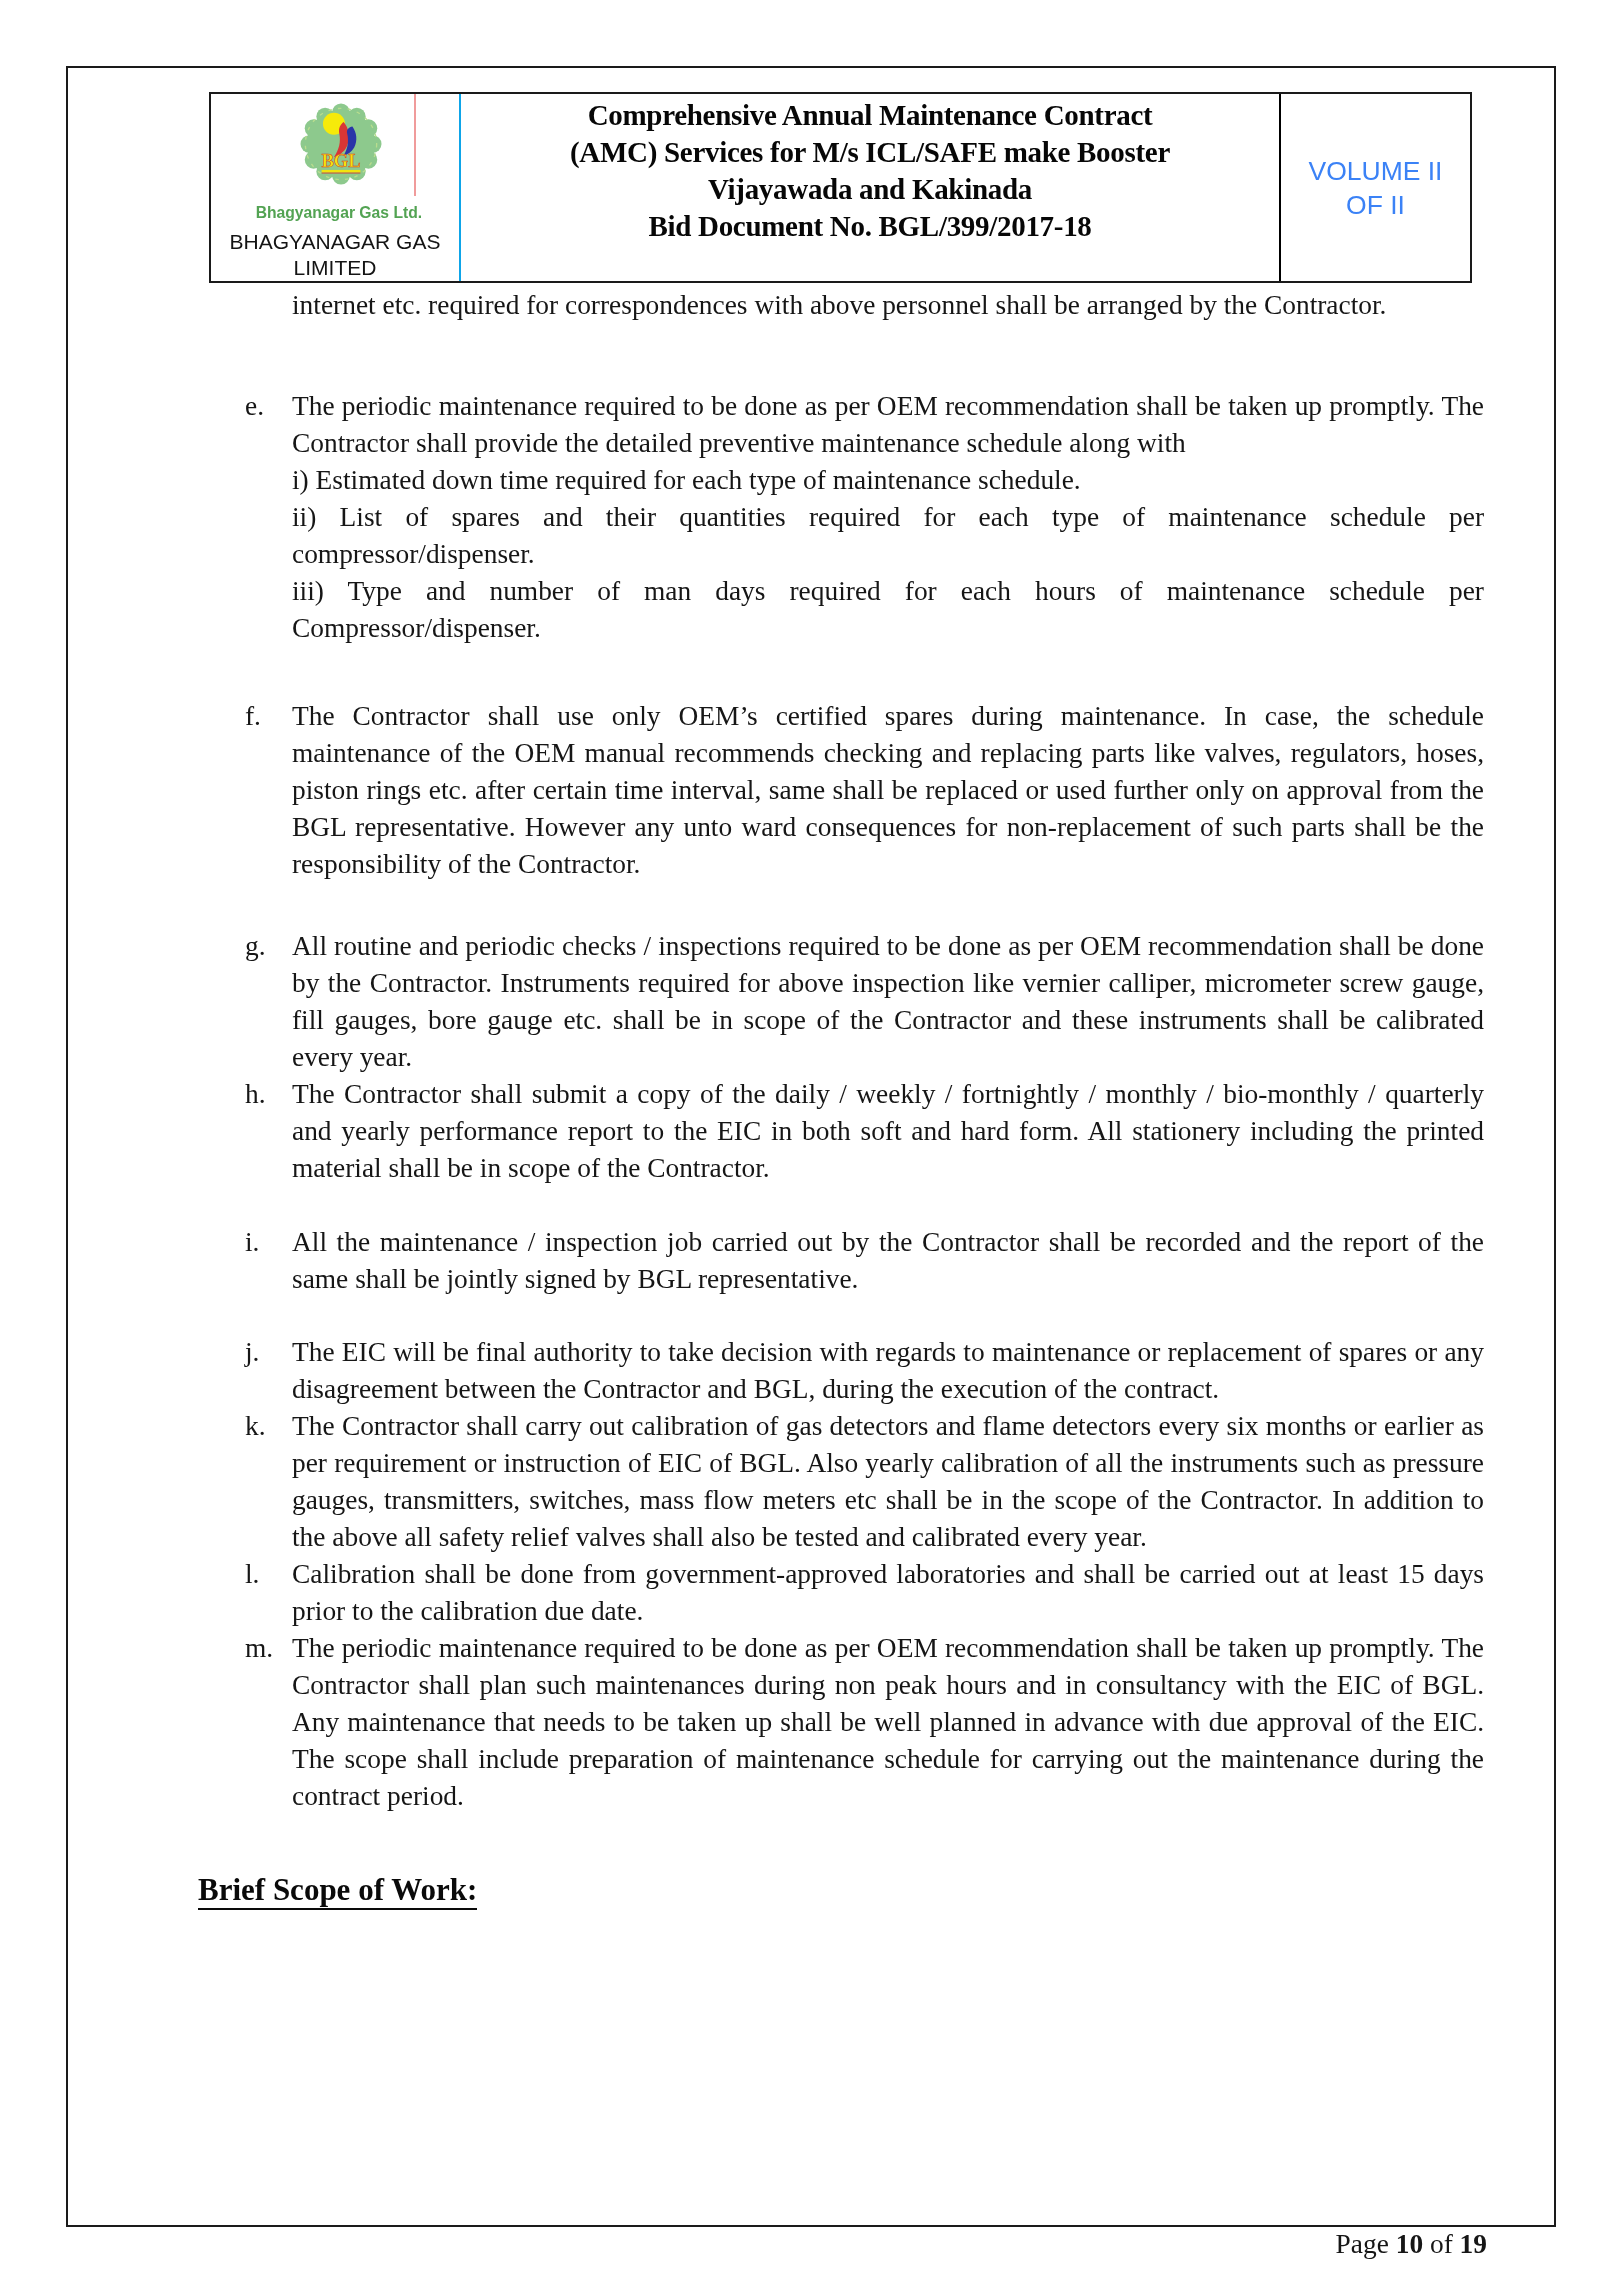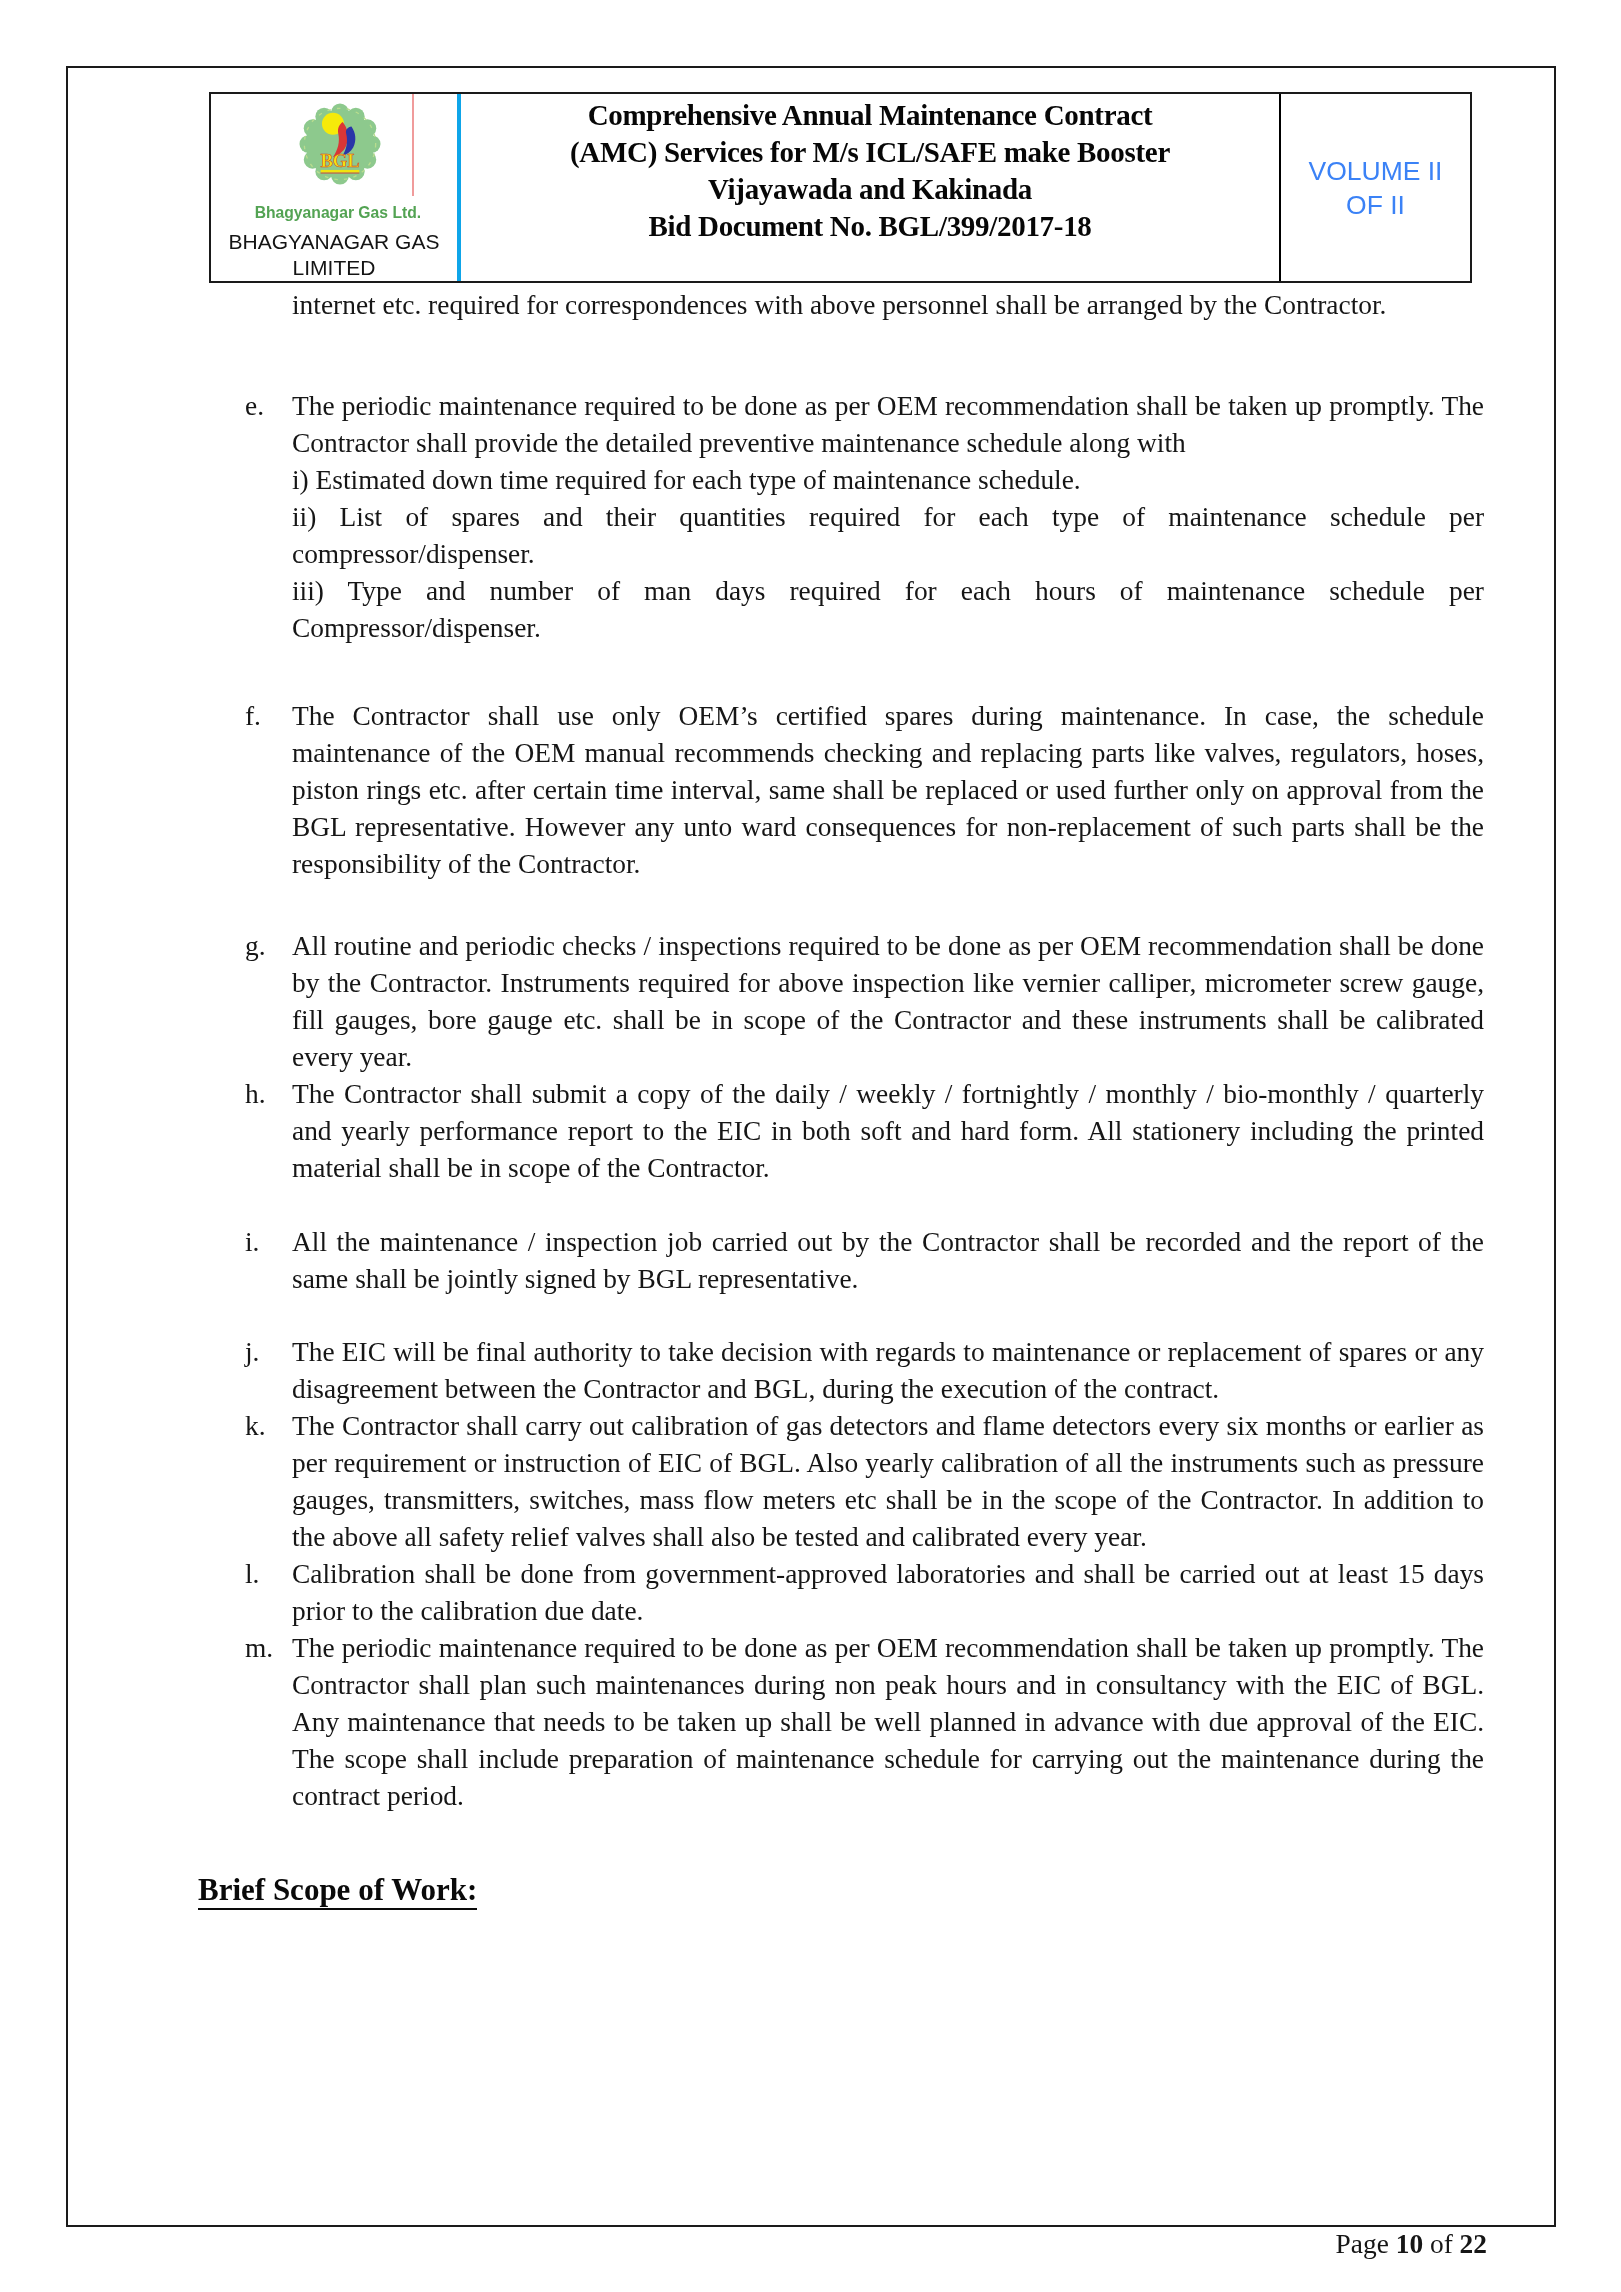--- a/index.html
+++ b/index.html
@@ -19,21 +19,21 @@
   
   .header-table{
     position:absolute;left:209px;top:92px;
     width:1259px;height:187px;
     border:2px solid #1a1a1a;
     display:flex;
     background:#fff;
   }
   .cell{box-sizing:border-box;}
   .cell-logo{
-    width:250px;flex:none;border-right:4px solid #0ea5e9;
+    width:250px;flex:none;border-right:2px solid #0ea5e9;
     position:relative;text-align:center;
   }
   .red-divider{
     position:absolute;right:43px;top:0;width:2px;height:102px;
     background:#f09b9b;
   }
   .logo-svg{display:block;margin:5.9px auto 0 auto;position:relative;left:5.9px;}
   .logo-caption{
     font-family:Liberation Sans, sans-serif;
     font-size:15.7px;font-weight:bold;color:#53a353;
@@ -202,17 +202,17 @@
       <div class="item-label">m.</div>
       <div class="item-body jt">The periodic maintenance required to be done as per OEM recommendation shall be taken up promptly. The Contractor shall plan such maintenances during non peak hours and in consultancy with the EIC of BGL. Any maintenance that needs to be taken up shall be well planned in advance with due approval of the EIC. The scope shall include preparation of maintenance schedule for carrying out the maintenance during the contract period.</div>
     </div>
 
     <div class="scope-heading">
       <span>Brief Scope of Work:</span>
     </div>
   </div>
 
   <div class="page-footer">
-    <span>Page </span><b>10</b><span> of </span><b>22</b>
+    <span>Page </span><b>10</b><span> of </span><b>19</b>
   </div>
 
 </div>
 
 
 </body></html>

